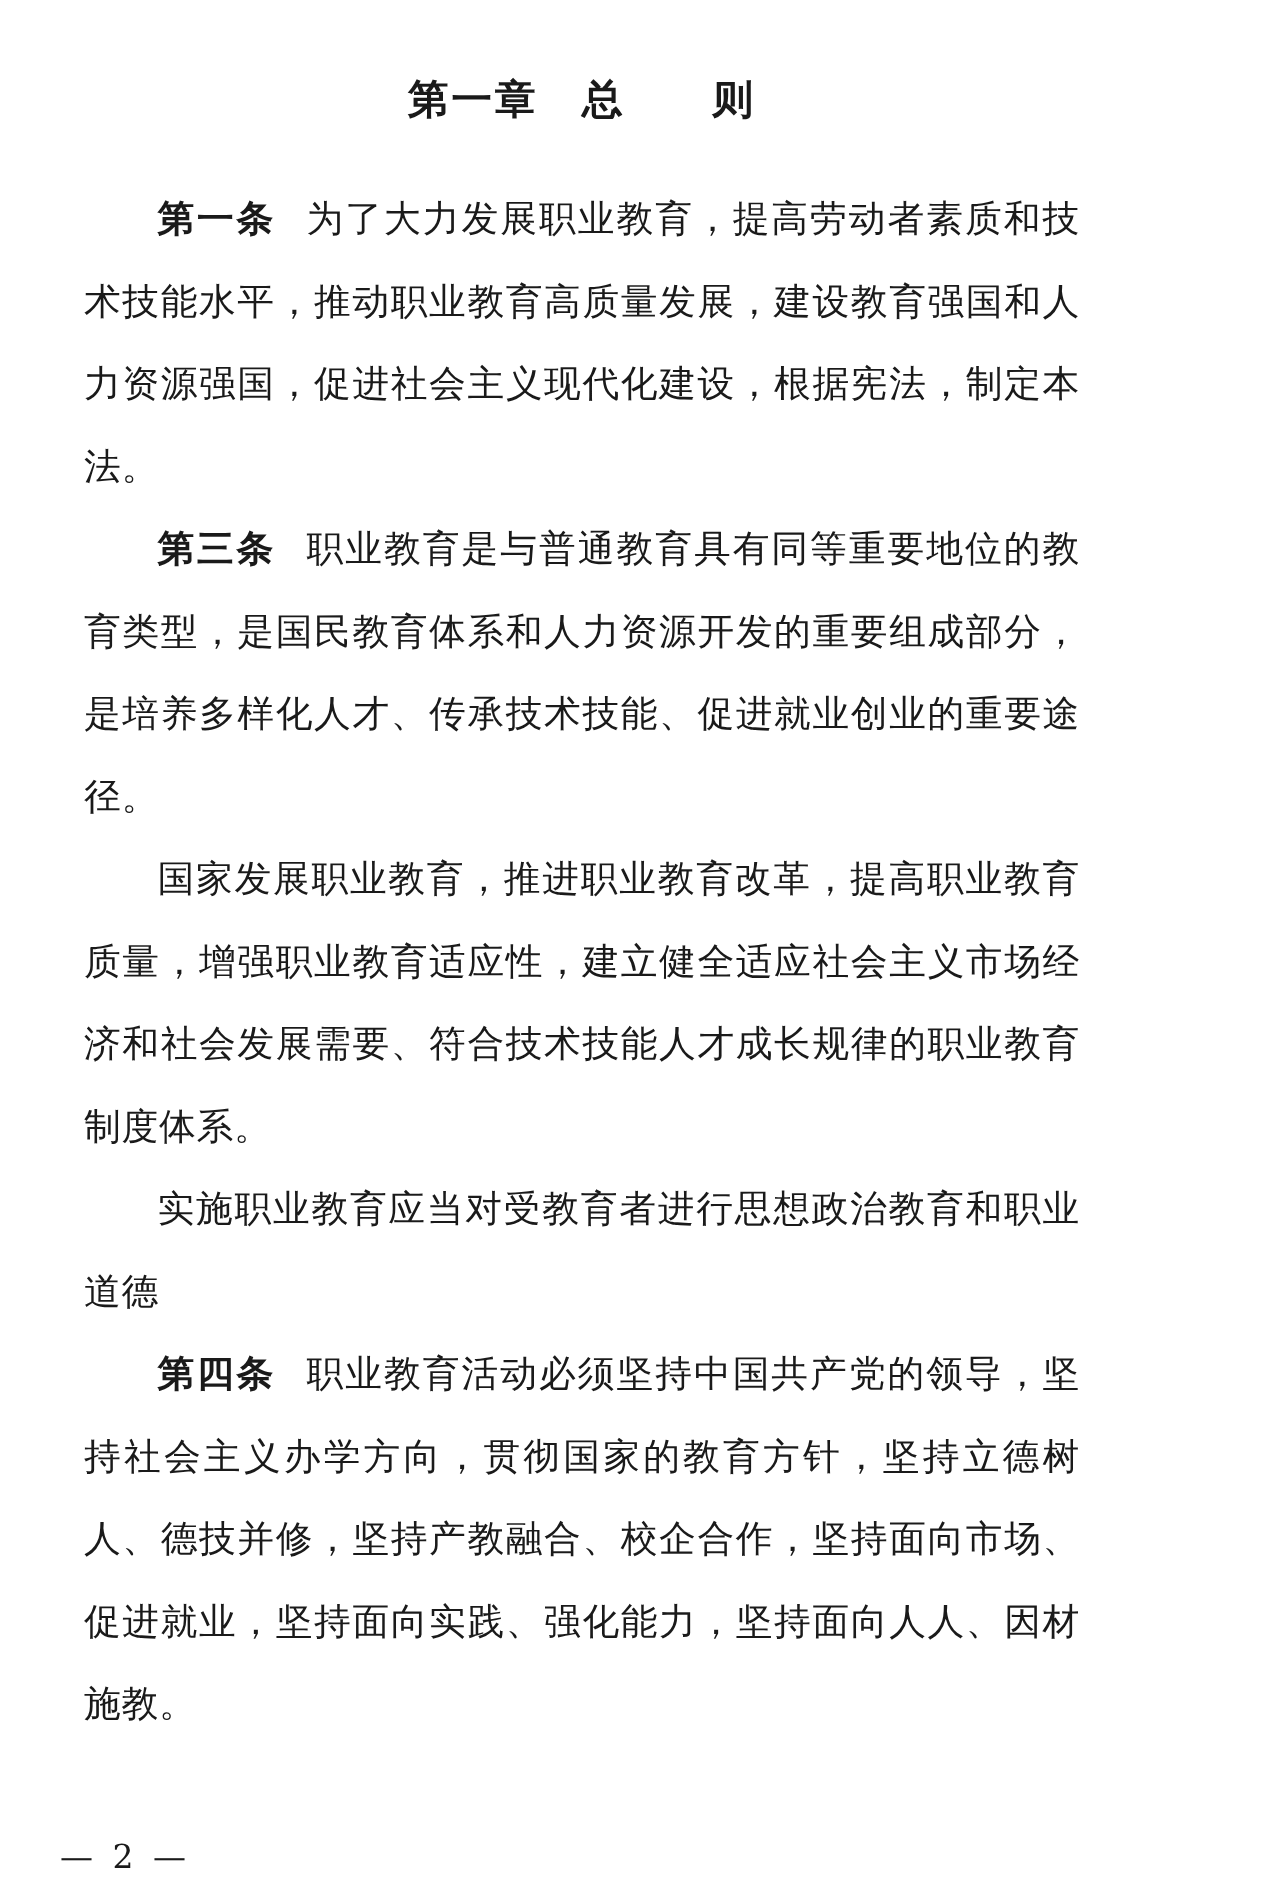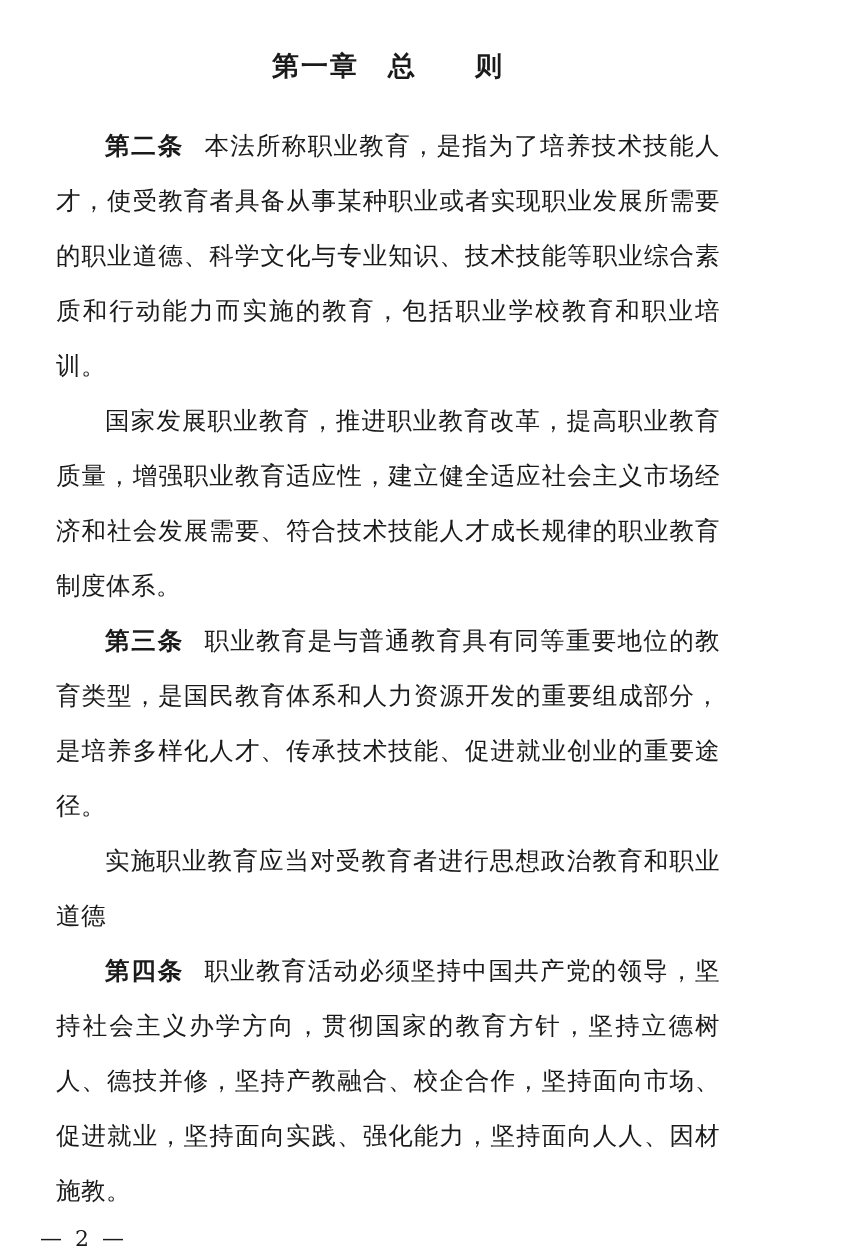--- a/index.html
+++ b/index.html
@@ -67,27 +67,27 @@
 </style>
 </head>
 <body>
 
 <div class="page">
 
   <div class="chapter-title">第一章　总　　则</div>
 
   <div class="body-text">
 
-
-    <p class="para"><span class="art">第二条</span><span class="gap"></span><span>本法所称职业教育，是指为了培养技术技能人才，使受教育者具备从事某种职业或者实现职业发展所需要的职业道德、科学文化与专业知识、技术技能等职业综合素质和行动能力而实施的教育，包括职业学校教育和职业培训。</span></p>
+    <p class="para"><span class="art">第一条</span><span class="gap"></span><span>为了大力发展职业教育，提高劳动者素质和技术技能水平，推动职业教育高质量发展，建设教育强国和人力资源强国，促进社会主义现代化建设，根据宪法，制定本法。</span></p>
 
 
-    <p class="para"><span>国家发展职业教育，推进职业教育改革，提高职业教育质量，增强职业教育适应性，建立健全适应社会主义市场经济和社会发展需要、符合技术技能人才成长规律的职业教育制度体系。</span></p>
 
     <p class="para"><span class="art">第三条</span><span class="gap"></span><span>职业教育是与普通教育具有同等重要地位的教育类型，是国民教育体系和人力资源开发的重要组成部分，是培养多样化人才、传承技术技能、促进就业创业的重要途径。</span></p>
+
+    <p class="para"><span>国家发展职业教育，推进职业教育改革，提高职业教育质量，增强职业教育适应性，建立健全适应社会主义市场经济和社会发展需要、符合技术技能人才成长规律的职业教育制度体系。</span></p>
 
     <p class="para"><span>实施职业教育应当对受教育者进行思想政治教育和职业道德</span></p>
 
     <p class="para"><span class="art">第四条</span><span class="gap"></span><span>职业教育活动必须坚持中国共产党的领导，坚持社会主义办学方向，贯彻国家的教育方针，坚持立德树人、德技并修，坚持产教融合、校企合作，坚持面向市场、促进就业，坚持面向实践、强化能力，坚持面向人人、因材施教。</span></p>
 
   </div>
 
   <div class="footer">— 2 —</div>
 
 </div>

